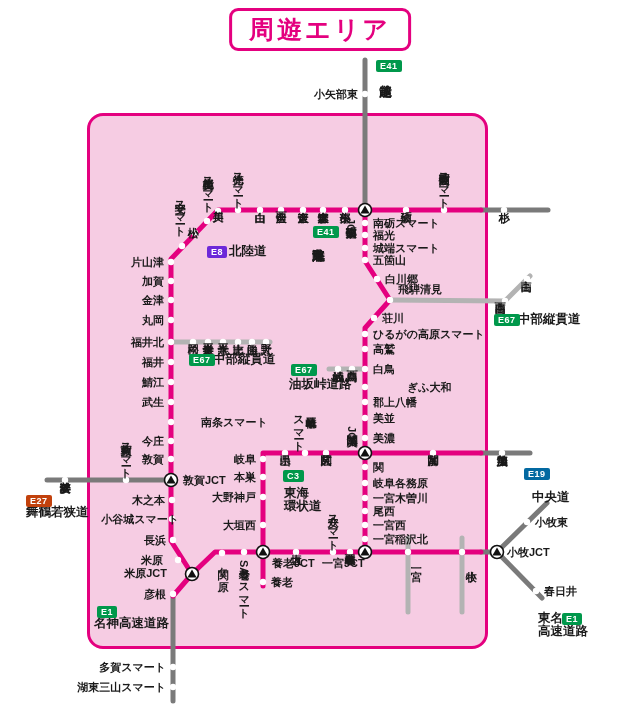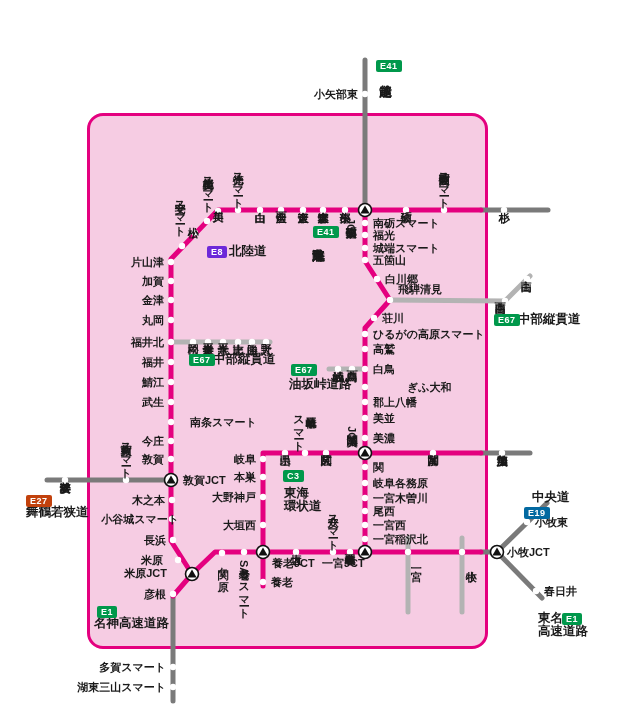--- a/index.html
+++ b/index.html
@@ -155,21 +155,21 @@
       <div class="lbl sta v" style="left: 193px; top: 218px; transform: translate(-50%, -100%); color: rgb(26, 26, 26);">小松</div>
       <div class="lbl sta v" style="left: 180px; top: 231px; transform: translate(-50%, -100%); color: rgb(26, 26, 26);">安宅スマート</div>
       <div class="lbl sta" style="left: 164px; top: 262px; transform: translate(-100%, -50%); color: rgb(26, 26, 26);">片山津</div>
       <div class="lbl sta" style="left: 164px; top: 281px; transform: translate(-100%, -50%); color: rgb(26, 26, 26);">加賀</div>
       <div class="lbl sta" style="left: 164px; top: 300px; transform: translate(-100%, -50%); color: rgb(26, 26, 26);">金津</div>
       <div class="lbl sta" style="left: 164px; top: 320px; transform: translate(-100%, -50%); color: rgb(26, 26, 26);">丸岡</div>
       <div class="lbl sta" style="left: 164px; top: 342px; transform: translate(-100%, -50%); color: rgb(26, 26, 26);">福井北</div>
       <div class="lbl sta" style="left: 164px; top: 362px; transform: translate(-100%, -50%); color: rgb(26, 26, 26);">福井</div>
       <div class="lbl sta" style="left: 164px; top: 382px; transform: translate(-100%, -50%); color: rgb(26, 26, 26);">鯖江</div>
       <div class="lbl sta" style="left: 164px; top: 402px; transform: translate(-100%, -50%); color: rgb(26, 26, 26);">武生</div>
-      <div class="lbl sta" style="left: 190px; top: 422px; transform: translate(0%, -50%); color: rgb(26, 26, 26);">南条スマート</div>
+      <div class="lbl sta" style="left: 174px; top: 422px; transform: translate(0%, -50%); color: rgb(26, 26, 26); padding-left: 27px;">南条スマート</div>
       <div class="lbl sta" style="left: 164px; top: 441px; transform: translate(-100%, -50%); color: rgb(26, 26, 26);">今庄</div>
       <div class="lbl sta" style="left: 164px; top: 459px; transform: translate(-100%, -50%); color: rgb(26, 26, 26);">敦賀</div>
       <div class="lbl sta" style="left: 165px; top: 500px; transform: translate(-100%, -50%); color: rgb(26, 26, 26);">木之本</div>
       <div class="lbl sta" style="left: 179px; top: 519px; transform: translate(-100%, -50%); color: rgb(26, 26, 26);">小谷城スマート</div>
       <div class="lbl sta" style="left: 166px; top: 540px; transform: translate(-100%, -50%); color: rgb(26, 26, 26);">長浜</div>
       <div class="lbl sta" style="left: 163px; top: 560px; transform: translate(-100%, -50%); color: rgb(26, 26, 26);">米原</div>
       <div class="lbl sta" style="left: 166px; top: 594px; transform: translate(-100%, -50%); color: rgb(26, 26, 26);">彦根</div>
       <div class="lbl sta" style="left: 166px; top: 667px; transform: translate(-100%, -50%); color: rgb(26, 26, 26);">多賀スマート</div>
       <div class="lbl sta" style="left: 166px; top: 687px; transform: translate(-100%, -50%); color: rgb(26, 26, 26);">湖東三山スマート</div>
       <div class="lbl sta v" style="left: 193px; top: 335px; transform: translate(-50%, -100%); color: rgb(26, 26, 26);">松岡</div>
@@ -245,17 +245,20 @@
       <div class="lbl route" style="left: 538px; top: 619px; transform: translate(0%, -50%); color: rgb(26, 26, 26);">東名</div>
       <div class="lbl route" style="left: 538px; top: 632px; transform: translate(0%, -50%); color: rgb(26, 26, 26); font-family: Liberation Serif, serif;">高速道路</div>
       <div class="badge" style="left: 376px; top: 60px; background: rgb(0, 152, 75);">E41</div>
       <div class="badge" style="left: 207px; top: 246px; background: #6d28d9;">E8</div>
       <div class="badge" style="left: 313px; top: 226px; background: rgb(0, 152, 75);">E41</div>
       <div class="badge" style="left: 189px; top: 354px; background: rgb(0, 152, 75);">E67</div>
       <div class="badge" style="left: 291px; top: 364px; background: rgb(0, 152, 75);">E67</div>
       <div class="badge" style="left: 494px; top: 314px; background: rgb(0, 152, 75);">E67</div>
       <div class="badge" style="left: 283px; top: 470px; background: rgb(0, 152, 75);">C3</div>
       <div class="badge" style="left: 26px; top: 495px; background: #c2410c;">E27</div>
-      <div class="badge" style="left: 524px; top: 507px; background: #0369a1;">E19</div>
+      <div class="badge" style="left: 524px; top: 468px; background: #0369a1;">E19</div>
       <div class="badge" style="left: 97px; top: 606px; background: rgb(0, 152, 75);">E1</div>
       <div class="badge" style="left: 562px; top: 613px; background: rgb(0, 152, 75);">E1</div>
     </div>
+  <div id="titleBox">
+    <span>周遊エリア</span>
+  </div>
 </div>
 
 </body></html>

